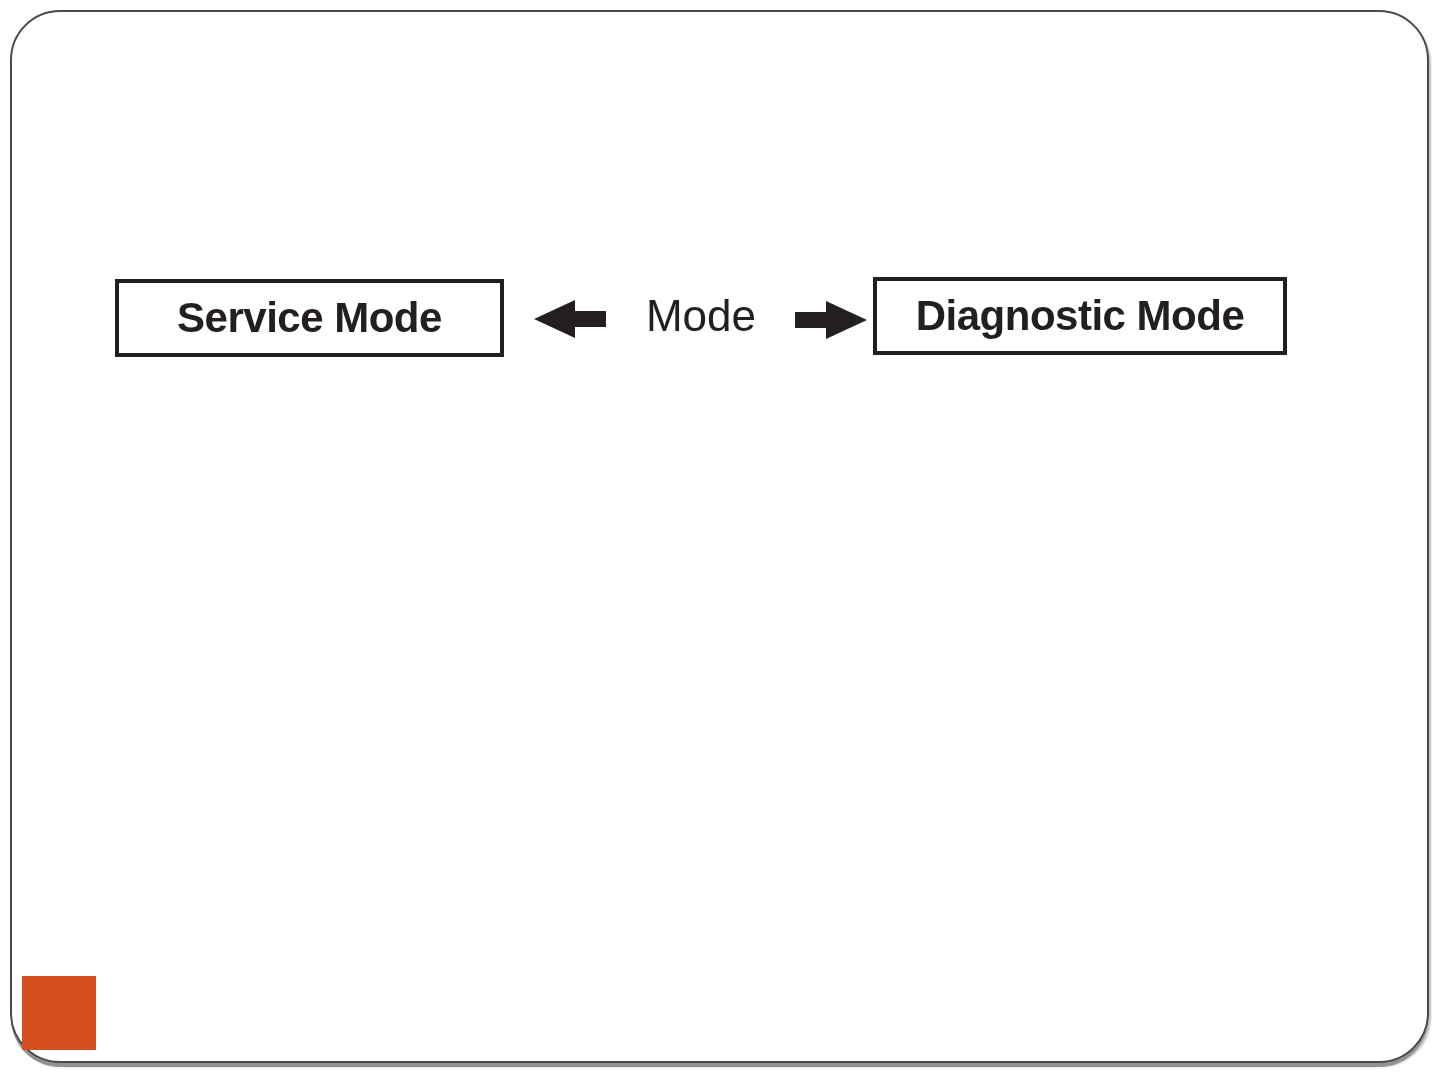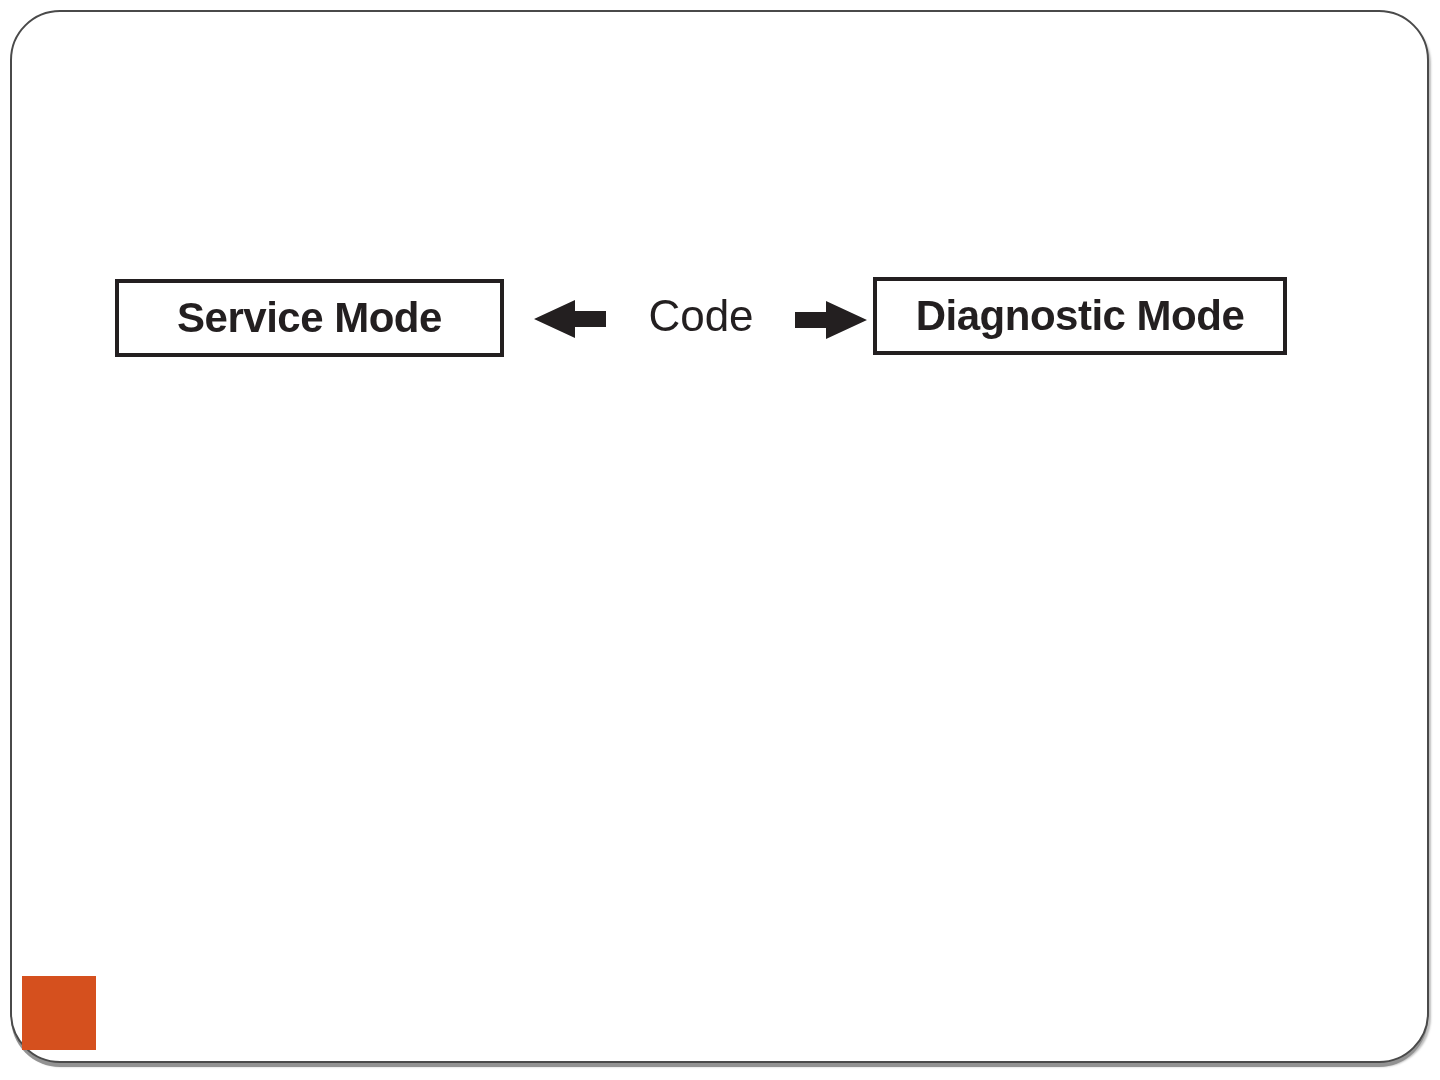--- a/index.html
+++ b/index.html
@@ -100,21 +100,21 @@
 <div class="diagram-row">
 
   <div class="label-box box-left">
     <span>Service Mode</span>
   </div>
 
   <svg class="block-arrow arrow-left-pos" viewBox="0 0 72 38" xmlns="http://www.w3.org/2000/svg">
     <polygon points="0,19 41,0 41,11 72,11 72,27 41,27 41,38" fill="#231F20"></polygon>
   </svg>
 
-  <div class="center-label">Code</div>
+  <div class="center-label">Mode</div>
 
   <svg class="block-arrow arrow-right-pos" viewBox="0 0 72 38" xmlns="http://www.w3.org/2000/svg">
     <polygon points="72,19 31,0 31,11 0,11 0,27 31,27 31,38" fill="#231F20"></polygon>
   </svg>
 
   <div class="label-box box-right">
     <span>Diagnostic Mode</span>
   </div>
 
 </div>

